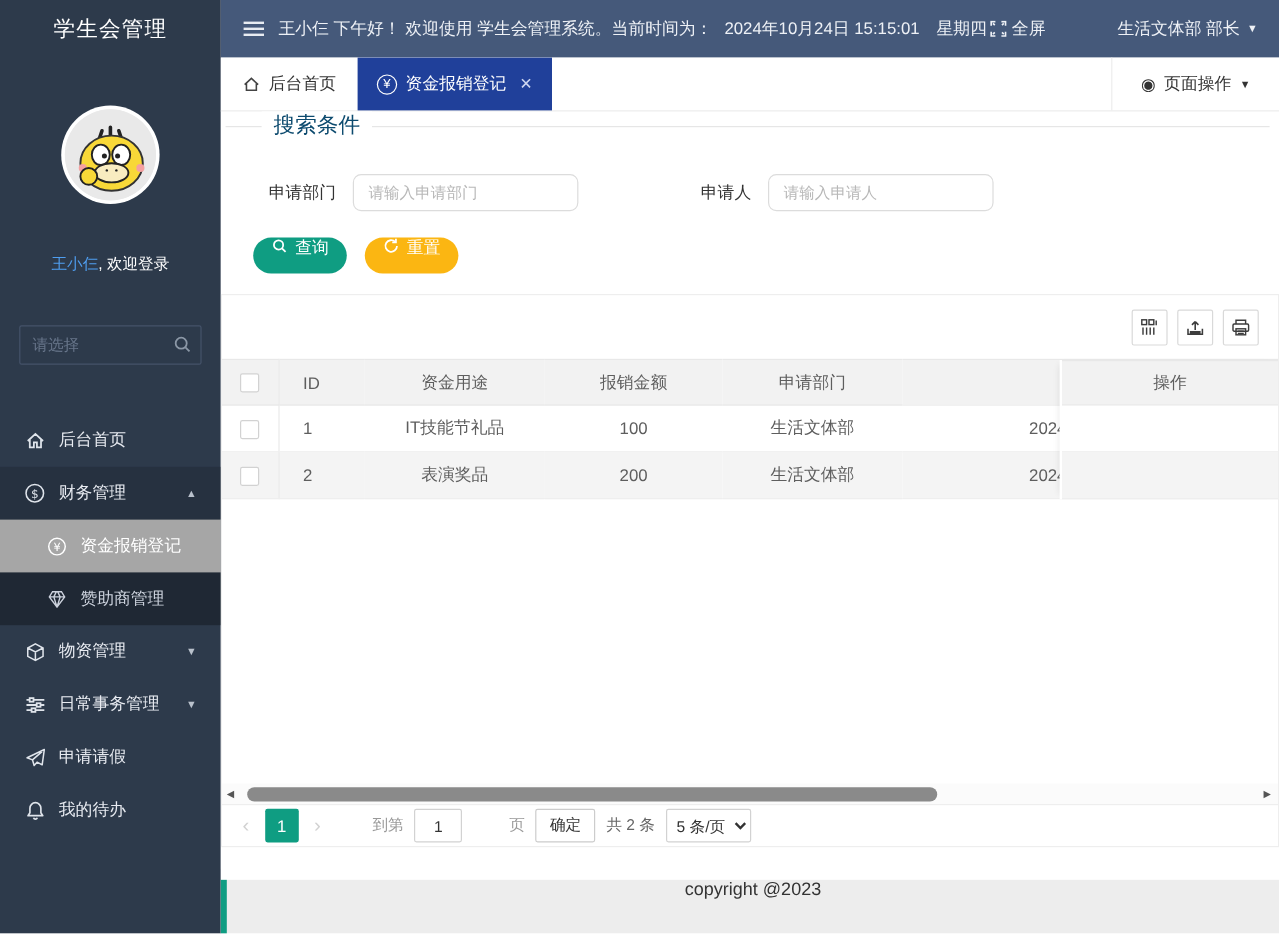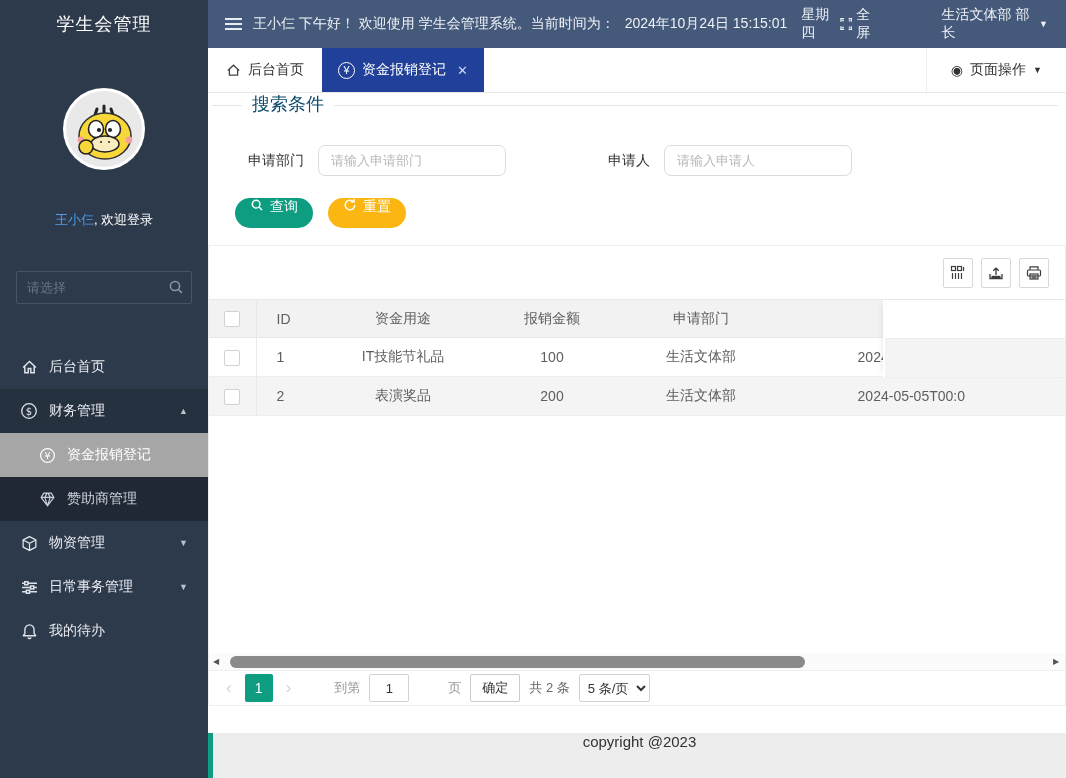--- a/index.html
+++ b/index.html
@@ -1,21 +1,21 @@
 <!DOCTYPE html>
 <html><head>
 <meta charset="utf-8">
 <style>
   * { margin:0; padding:0; box-sizing:border-box; }
   html,body { width:1066px; height:778px; overflow:hidden; }
   body { font-family:"Liberation Sans","DejaVu Sans",sans-serif; font-size:14px; color:#333; background:#fff; }
   .app { display:flex; width:1066px; height:778px; }
 
   
-  .sidebar { width:208px; flex-shrink:0; background:#2d3a4b; color:#e4e8ee; display:flex; flex-direction:column;gap:25px; }
+  .sidebar { width:184px; flex-shrink:0; background:#2d3a4b; color:#e4e8ee; display:flex; flex-direction:column;gap:25px; }
   .logo { height:48px; line-height:48px; text-align:center; color:#fff; font-size:18px; letter-spacing:1px; }
   .avatar-ring { width:82px; height:82px; margin:15px auto 0; border-radius:50%; background:#fff; display:flex; align-items:center; justify-content:center; }
   .avatar { width:76px; height:76px; border-radius:50%; background:#e9e9e9; overflow:hidden; }
   .welcome { text-align:center; margin-top:16px; font-size:13px; color:#fff; }
   .welcome .name { color:#4f9ef0; }
   .side-search { margin:17px 16px 6px; position:relative; }
   .side-search input { width:100%; height:33px; background:transparent; border:1px solid #45536а; border:1px solid #45536a; border-radius:2px; color:#c3ccd6; padding:0 30px 0 10px; font-size:13px; outline:none; }
   .side-search input::placeholder { color:#67758а; color:#67758a; }
   .side-search .mag { position:absolute; right:8px; top:8px; }
   .nav { margin-top:10px; }
@@ -206,20 +206,28 @@
               <path d="M1 4h14M1 8h14M1 12h14"></path>
               <rect x="3.5" y="2.6" width="3" height="2.8" fill="#2d3a4b"></rect>
               <rect x="9" y="6.6" width="3" height="2.8" fill="#2d3a4b"></rect>
               <rect x="5" y="10.6" width="3" height="2.8" fill="#2d3a4b"></rect>
             </svg>
         </span>
         <span>日常事务管理</span>
         <span class="caret">▼</span>
       </div>
 
+      <div class="nav-item">
+        <span class="ic">
+          <svg width="17" height="17" viewBox="0 0 16 16">
+              <path d="M15 1.5L1.5 8l4.2 1.6L7 14l2.3-2.6 4 2.1z M5.7 9.6l7.5-6.5" fill="none" stroke="#dfe4eb" stroke-width="1.2" stroke-linejoin="round"></path>
+            </svg>
+        </span>
+        <span>申请请假</span>
+      </div>
 
       <div class="nav-item">
         <span class="ic">
           <svg width="17" height="17" viewBox="0 0 16 16">
               <path d="M8 1.8a4.3 4.3 0 0 0-4.3 4.3v3.6L2.2 12h11.6l-1.5-2.3V6.1A4.3 4.3 0 0 0 8 1.8z M6.5 13.6a1.6 1.6 0 0 0 3 0" fill="none" stroke="#dfe4eb" stroke-width="1.3" stroke-linejoin="round"></path>
             </svg>
         </span>
         <span>我的待办</span>
       </div>
     </nav>
@@ -357,20 +365,21 @@
               <td class="left">2</td>
               <td class="ctr">表演奖品</td>
               <td class="ctr">200</td>
               <td class="ctr">生活文体部</td>
               <td class="date">2024-05-05T00:0</td>
             </tr>
           </tbody>
         </table>
 
         <div class="fixed-col">
+          <div class="fh">操作</div>
           <div class="fc"></div>
           <div class="fc even"></div>
         </div>
 
         <div class="empty-zone"></div>
 
         <div class="hscroll">
           <span class="hs-arrow">◀</span>
           <span class="hs-thumb"></span>
           <span class="hs-arrow right">▶</span>

